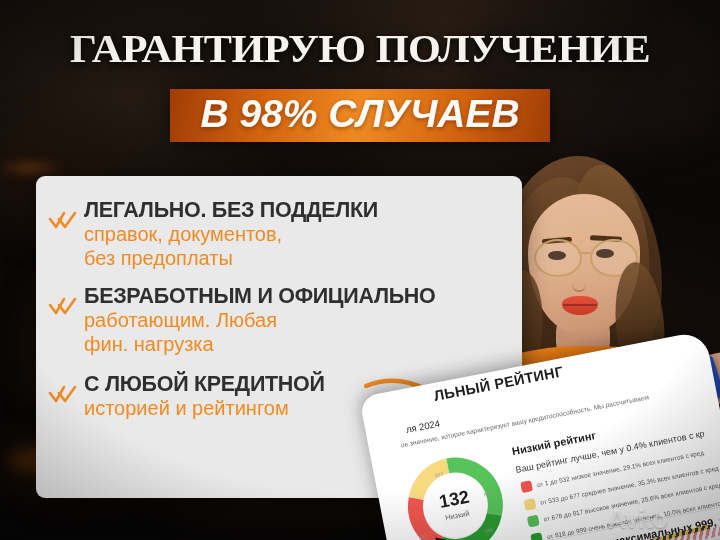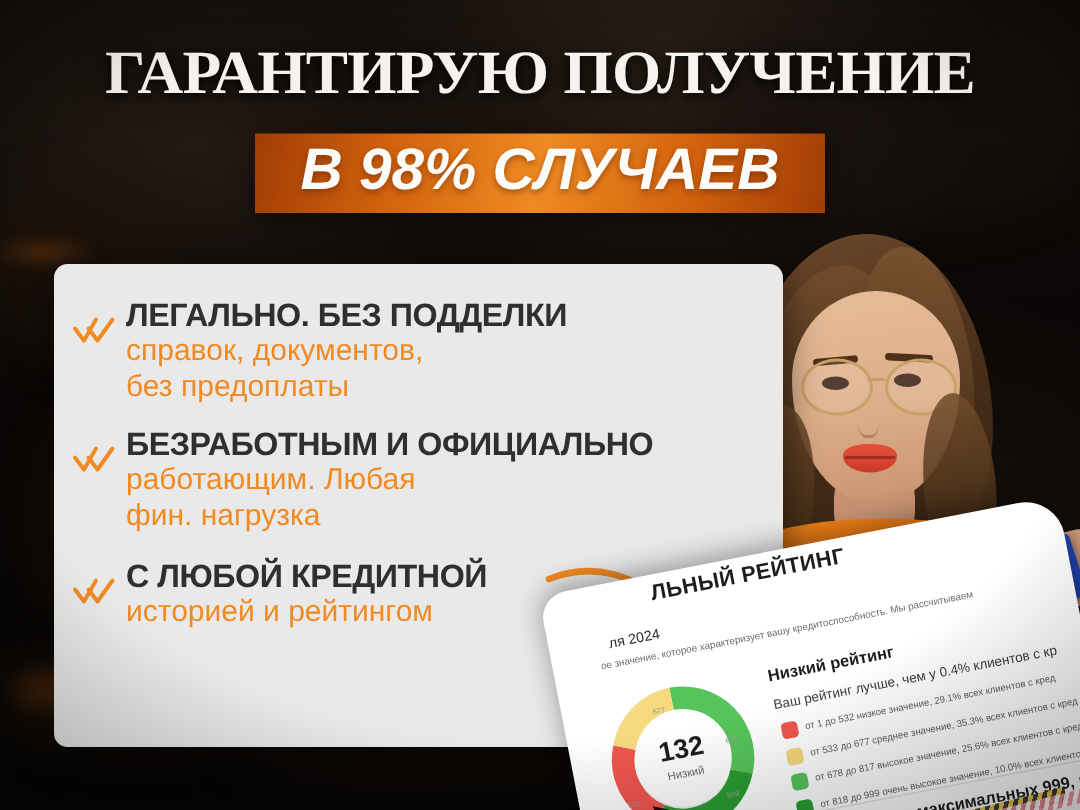--- a/index.html
+++ b/index.html
@@ -594,14 +594,15 @@
         <div class="doc-footer">рейтинге не хватает 867 баллов до максимальных 999, н</div>
         <div class="doc-stripe-tape"></div>
         <div class="doc-dot-tape"></div>
 
       </div>
     </div>
   </div>
 
   <div class="bg-vignette"></div>
 
+  <div class="watermark">Avito</div>
 
 </div>
 
 </body></html>

